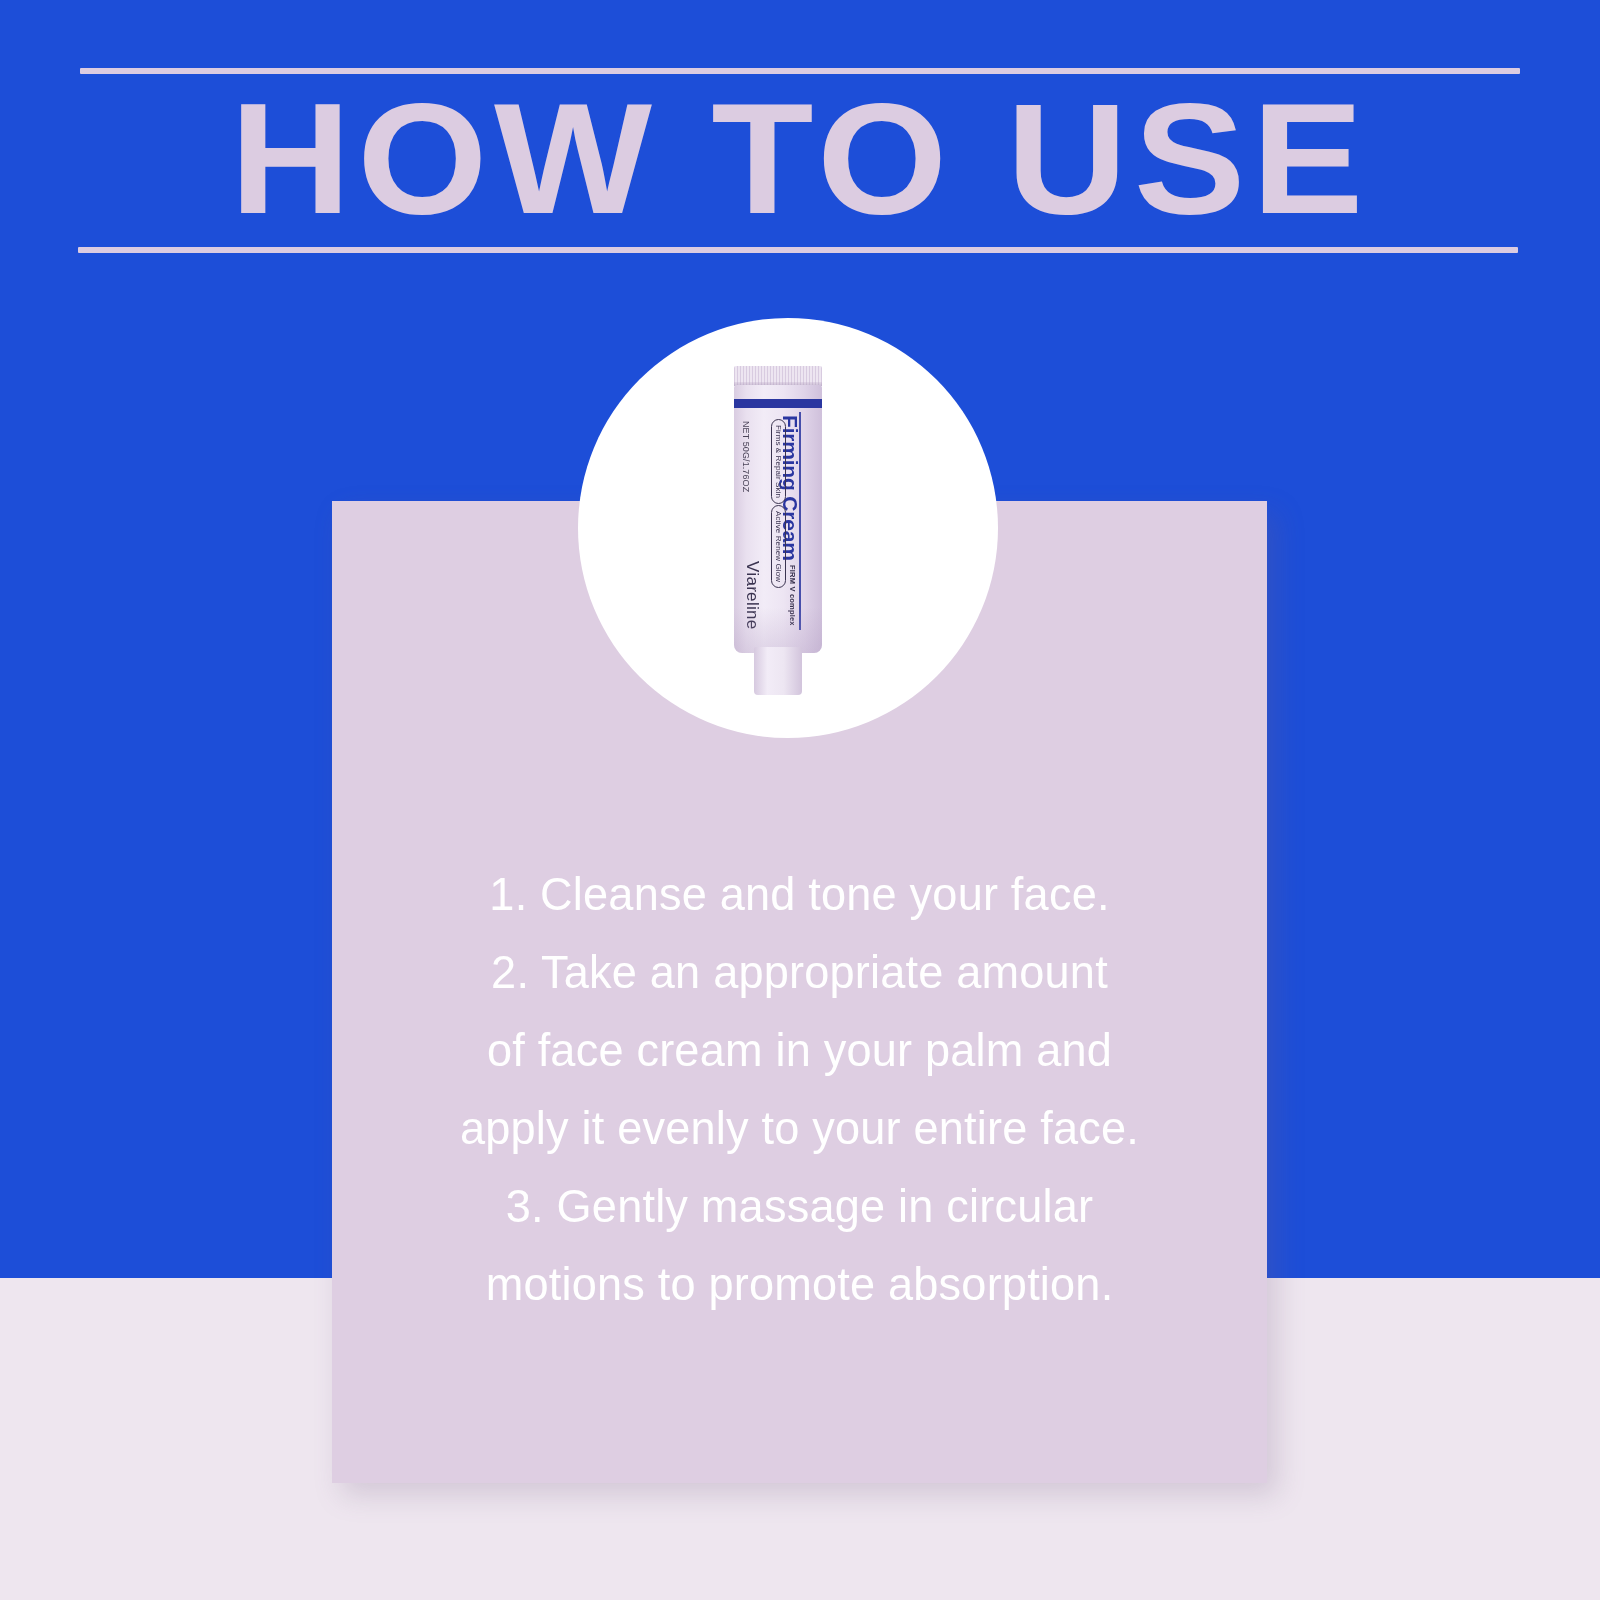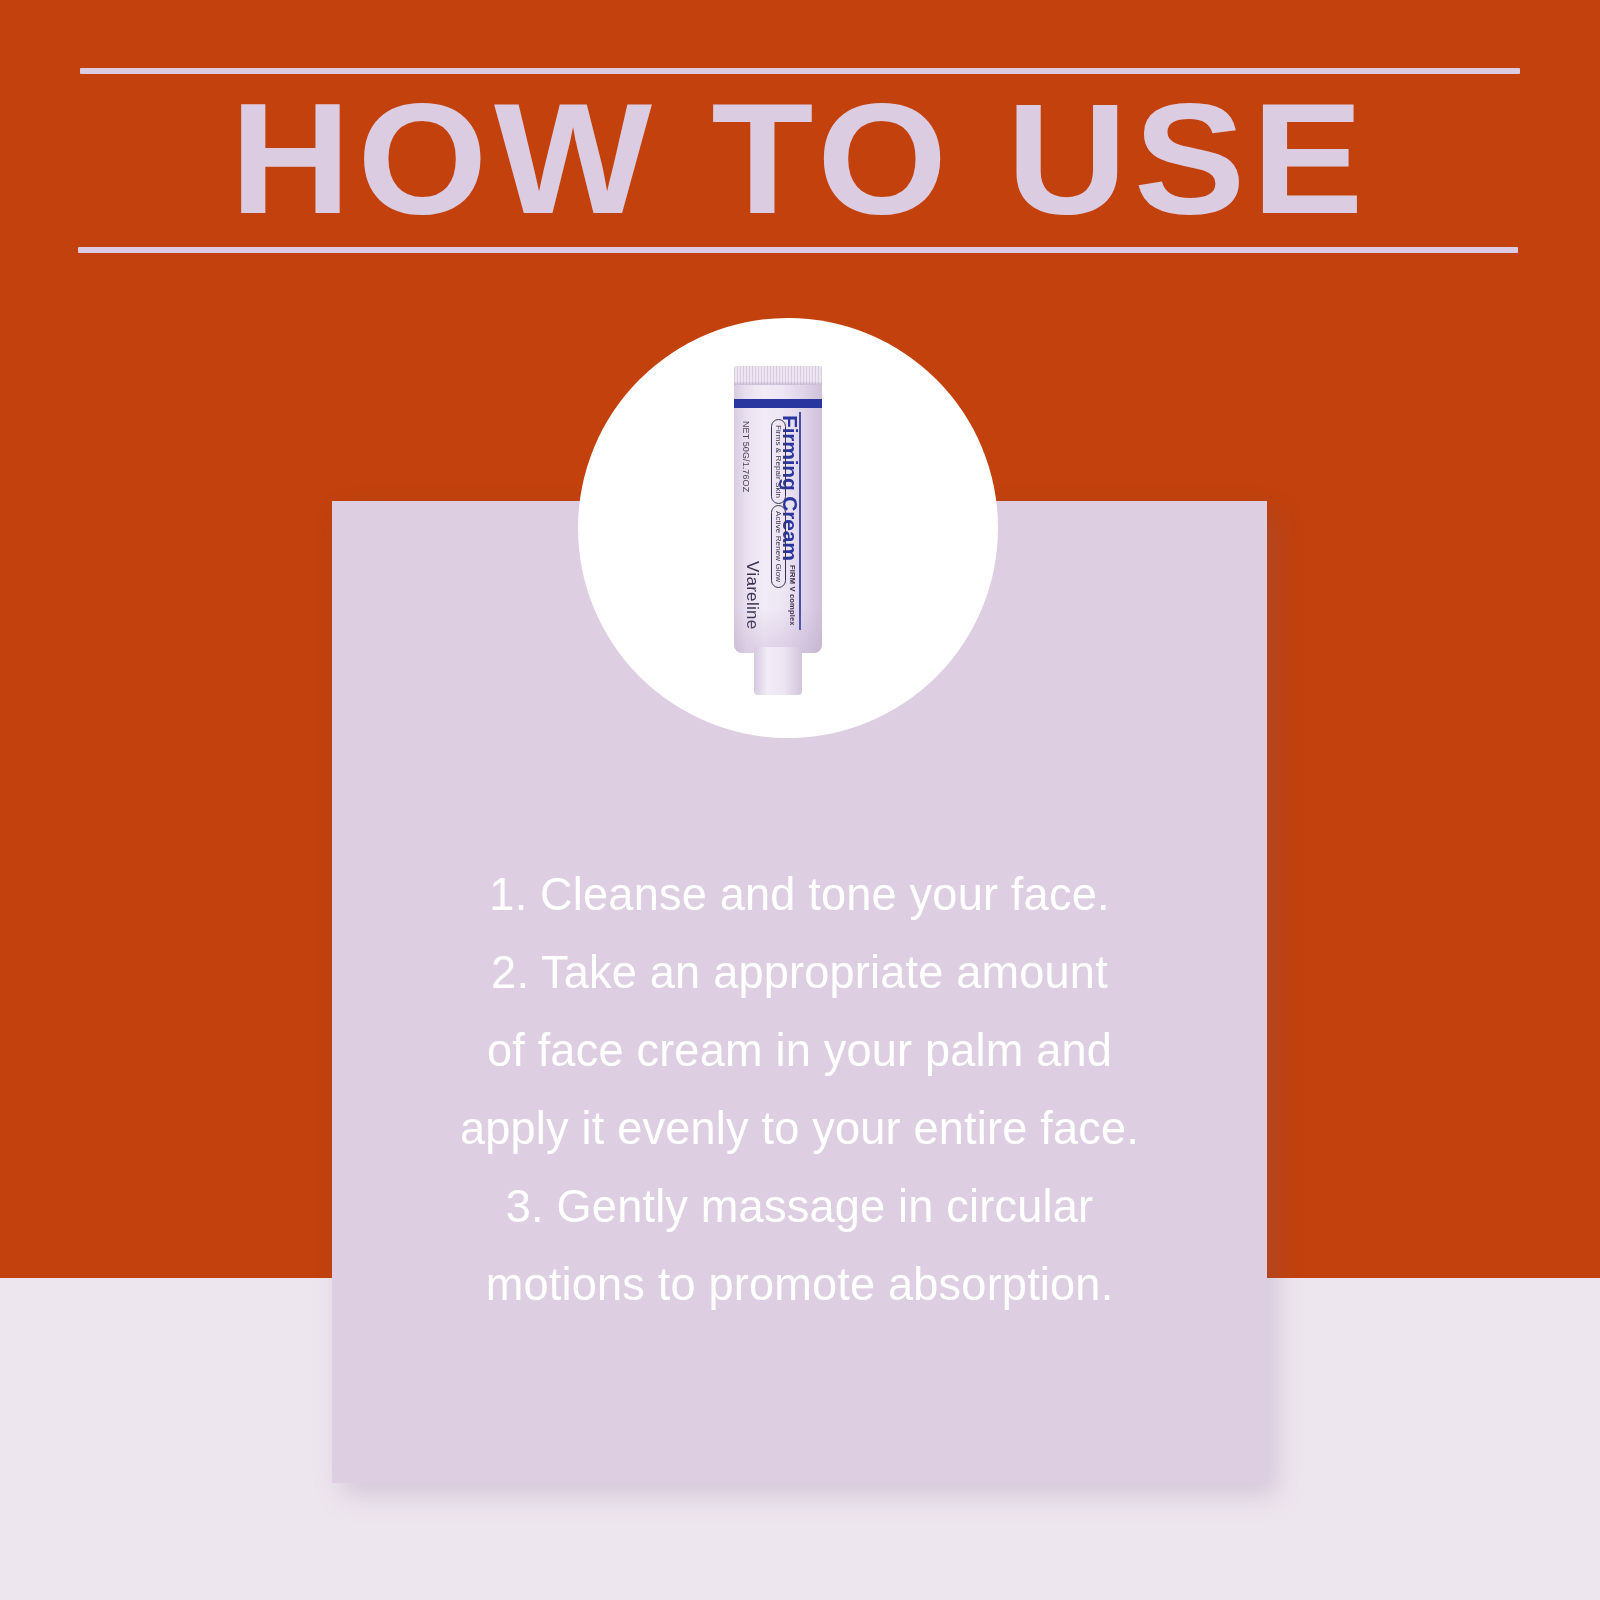--- a/index.html
+++ b/index.html
@@ -13,21 +13,21 @@
     font-family: "Liberation Sans", sans-serif;
     overflow: hidden;
     position: relative;
   }
 
   #stage {
     position: absolute;
     inset: 0;
     width: 1600px;
     height: 1278px;
-    background: #c2410c;
+    background: #1d4ed8;
   }
 
   
   .rule {
     position: absolute;
     height: 6px;
     background: #DCCCE1;
     border-radius: 1px;
   }
   .rule.top    { left: 80px;  top: 68px;  width: 1440px; }

